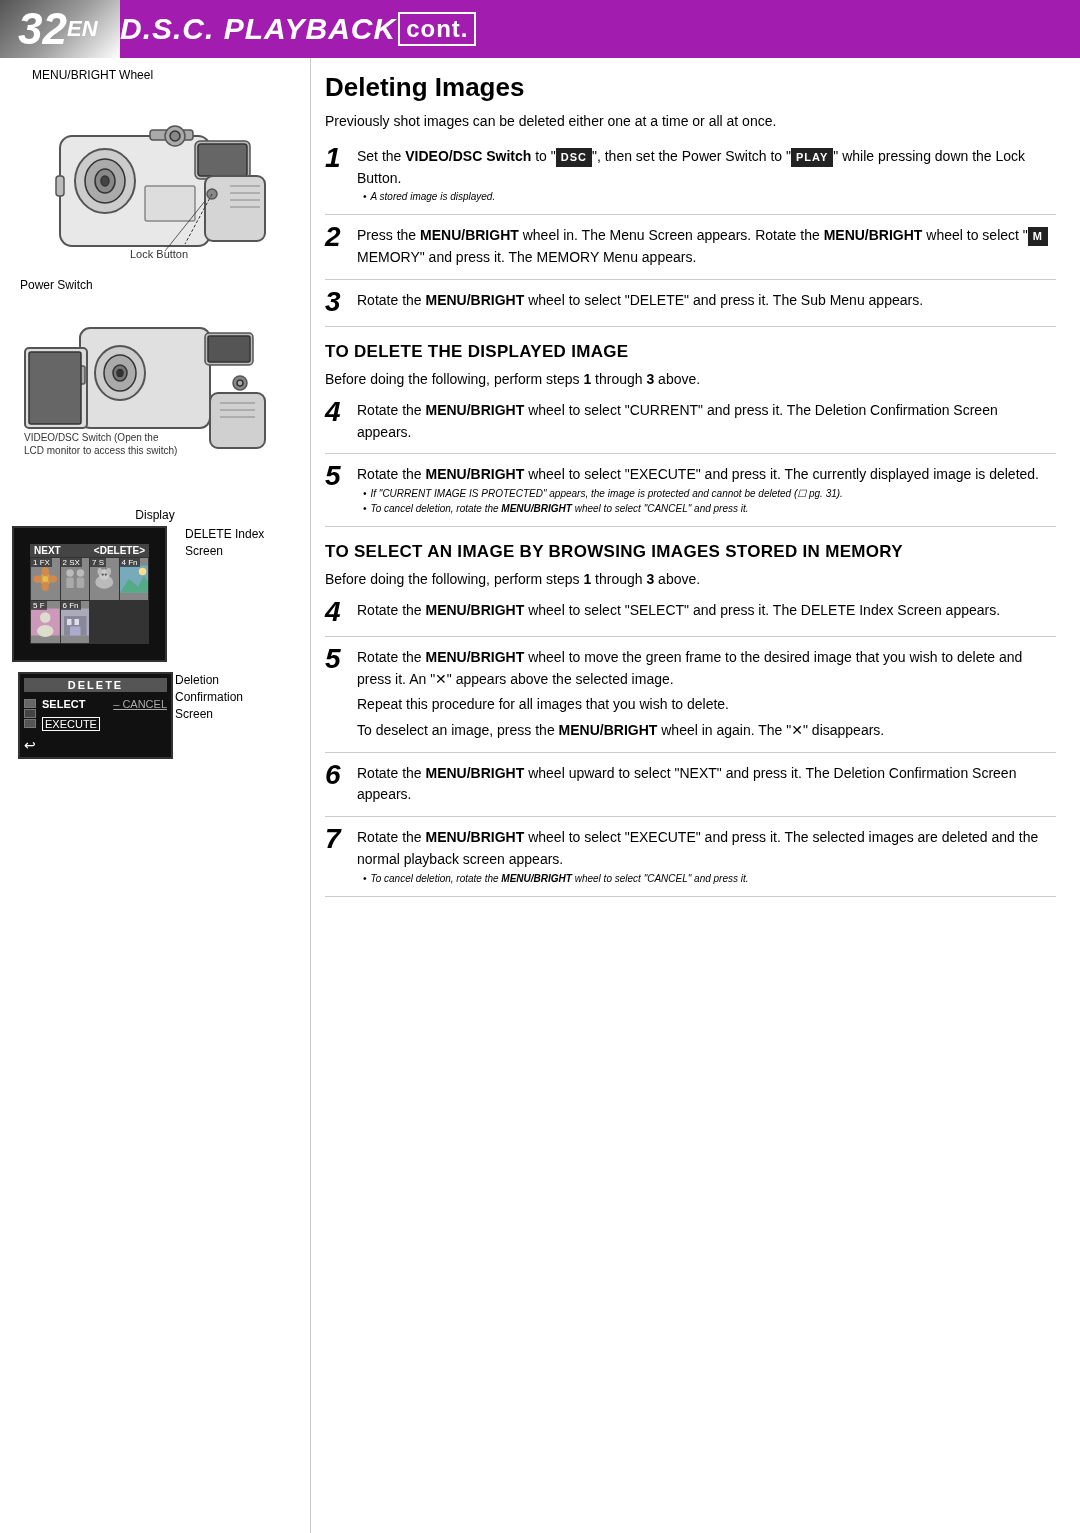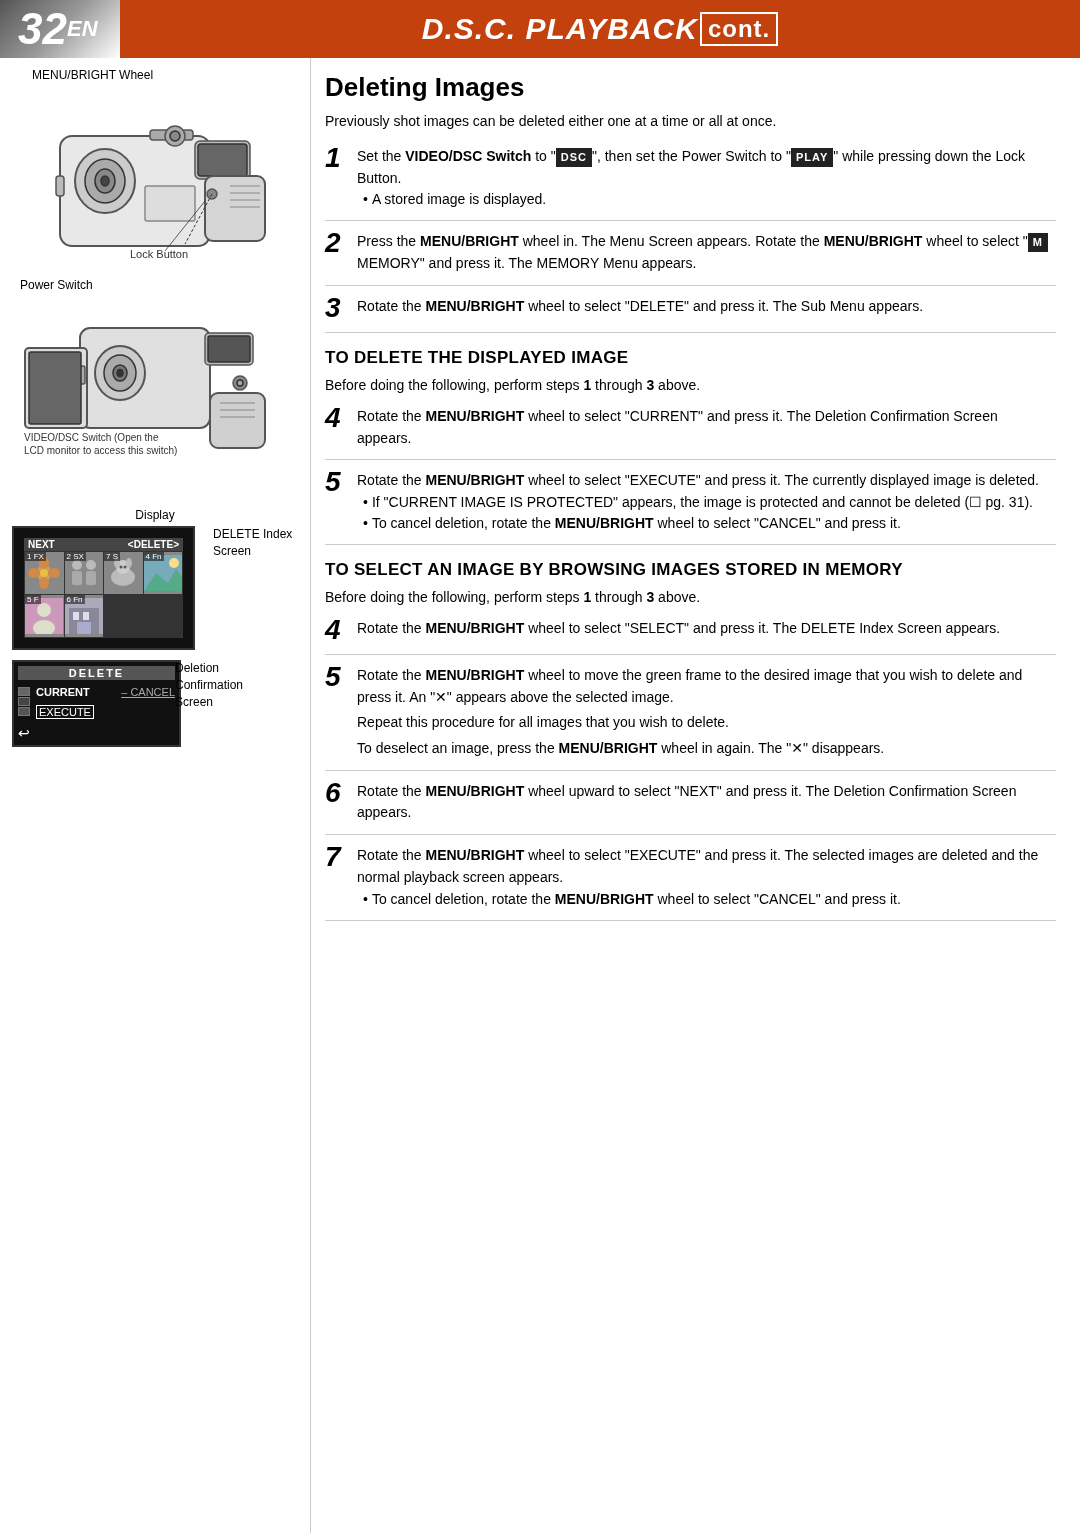--- a/index.html
+++ b/index.html
@@ -32,28 +32,28 @@
       align-items: center;
       min-width: 120px;
     }
     .header-page-num .en {
       font-size: 22px;
       vertical-align: super;
       font-style: italic;
     }
     .header-title {
       flex: 1;
-      background: #c2410c;
+      background: #a21caf;
       color: #fff;
       font-size: 30px;
       font-style: italic;
       font-weight: bold;
       display: flex;
       align-items: center;
-      justify-content: center;
+      justify-content: flex-start;
       letter-spacing: 1px;
     }
     .header-title .dsc {
       font-style: italic;
     }
     .header-title .cont {
       font-style: normal;
       font-size: 24px;
       border: 2px solid #fff;
       padding: 1px 6px;
@@ -101,23 +101,23 @@
       text-align: center;
       margin-bottom: 4px;
     }
     .screens-row {
       display: flex;
       align-items: flex-start;
       margin-bottom: 10px;
     }
     .delete-index-screen {
       border: 2px solid #333;
-      width: 183px;
+      width: 155px;
       background: #111;
-      padding: 10px;
+      padding: 16px;
       flex-shrink: 0;
     }
     .dis-header {
       display: flex;
       background: #444;
       color: #fff;
       font-size: 10px;
       font-weight: bold;
       padding: 1px 4px;
       justify-content: space-between;
@@ -153,24 +153,25 @@
       width: 100%;
       height: 100%;
       display: flex;
       align-items: center;
       justify-content: center;
     }
 
     
     .deletion-confirm-screen {
       border: 2px solid #333;
-      width: 169px;
+      width: 155px;
       background: #111;
       padding: 4px;
       flex-shrink: 0;
+      margin-left: 6px;
     }
     .dc-title {
       color: #fff;
       font-size: 11px;
       font-weight: bold;
       text-align: center;
       background: #555;
       margin-bottom: 4px;
       padding: 1px 0;
       letter-spacing: 2px;
@@ -253,22 +254,23 @@
       line-height: 1.3;
     }
     .subsection-intro {
       font-size: 14px;
       margin-bottom: 10px;
       line-height: 1.5;
     }
     .bullet {
       margin-left: 16px;
       text-indent: -10px;
-      font-size: 14px;
+      font-size: 10px;
       line-height: 1.5;
+      font-style: italic;
     }
     .bullet::before {
       content: '•';
       margin-right: 4px;
     }
     .screen-right-labels {
       display: flex;
       flex-direction: column;
       justify-content: space-between;
       margin-left: 10px;
@@ -519,21 +521,21 @@
             <div style="display:flex;align-items:center;gap:4px;">
 
               <div class="small-icon-stack">
                 <div class="small-icon" style="background:#666;"></div>
                 <div class="small-icon" style="background:#444;"></div>
                 <div class="small-icon" style="background:#555;"></div>
               </div>
 
               <div style="flex:1;">
                 <div class="dc-row">
-                  <span class="dc-select">CURRENT</span>
+                  <span class="dc-select">SELECT</span>
                   <div class="dc-options">
                     <span class="dc-cancel">– CANCEL</span>
                   </div>
                 </div>
                 <div style="margin-top:4px;">
                   <span class="dc-execute">EXECUTE</span>
                 </div>
               </div>
             </div>
             <div class="dc-arrow">↩</div>

